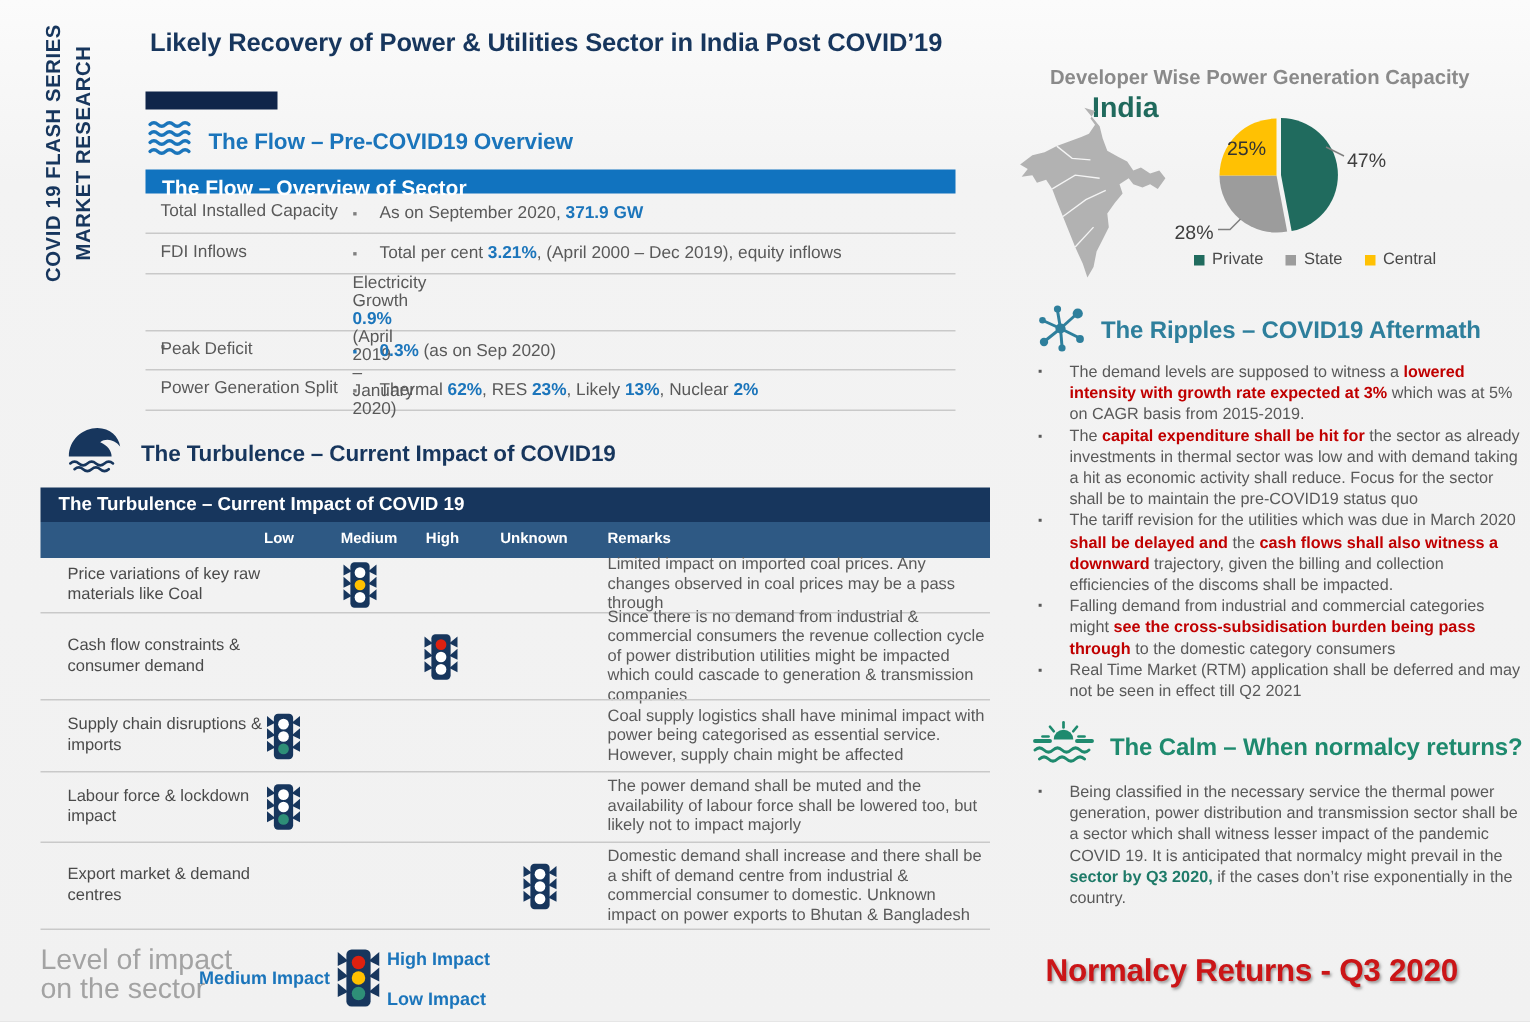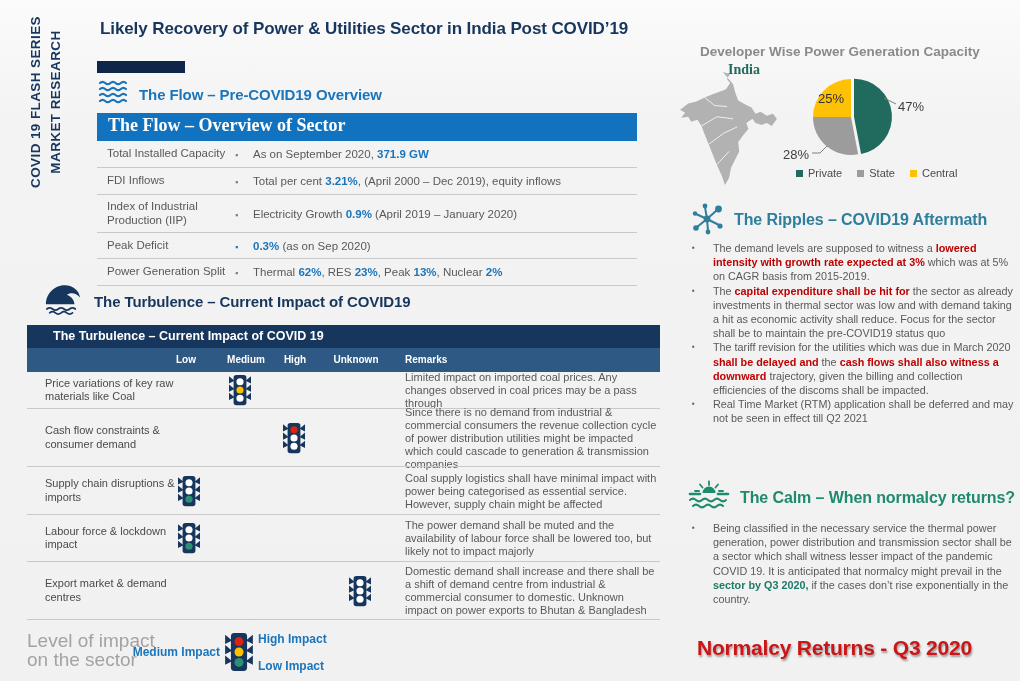--- a/index.html
+++ b/index.html
@@ -20,56 +20,56 @@
   .flow-head{left:97px;top:79px;}
   .flow-head .txt{font-size:15px;color:#1B75BB;margin-left:10px;}
   .turb-head{left:44px;top:283px;}
   .turb-head .txt{font-size:15px;color:#17365D;margin-left:12px;}
   .rip-head{left:690px;top:200px;}
   .rip-head .txt{font-size:16px;color:#2E7F9C;margin-left:8px;}
   .calm-head{left:686px;top:478px;}
   .calm-head .txt{font-size:16px;color:#1E8A6E;margin-left:8px;}
   
   .flow-table{position:absolute;left:97px;top:113px;width:540px;}
-  .ftitle{height:28px;line-height:24px;background:#1173BF;color:#fff;font-weight:bold;font-size:18px;padding-left:11px;font-family:Liberation Serif, serif;}
+  .ftitle{height:16px;line-height:24px;background:#1173BF;color:#fff;font-weight:bold;font-size:14px;padding-left:11px;}
   .frow{display:grid;grid-template-columns:128px 18px 1fr;align-items:center;
         padding-left:10px;border-bottom:1px solid #c9c9c9;font-size:11.5px;}
   .frow .flabel{color:#595959;line-height:13.5px;}
   .fbullet::before{content:"▪";font-size:9px;color:#7f7f7f;}
   .fbullet.blue::before{color:#1B75BB;}
   .fcontent{color:#595959;}
   .fr1{height:26px}.fr2{height:26px}.fr3{height:37px}.fr4{height:25px}.fr5{height:26px}
   
   .hl-blue{color:#1B75BB;font-weight:bold;}
   .hl-red{color:#C00000;font-weight:bold;}
   .hl-teal{color:#1E7A68;font-weight:bold;}
   
   .turb-table{position:absolute;left:27px;top:325px;width:633px;}
-  .ttitle{height:23px;line-height:23px;background:#17365D;color:#fff;font-weight:bold;font-size:12.5px;padding-left:26px;}
+  .ttitle{height:23px;line-height:23px;background:#17365D;color:#fff;font-weight:bold;font-size:12.5px;padding-left:12px;}
   .tcols{position:relative;height:24px;background:#2E5984;color:#fff;font-weight:bold;font-size:10px;}
   .tcols span{position:absolute;top:0;line-height:24px;text-align:center;}
   .c-low{left:131px;width:56px;} .c-med{left:191px;width:56px;} .c-high{left:240px;width:56px;}
   .c-unk{left:301px;width:56px;} .c-rem{left:378px;width:100px;text-align:left!important;}
   .trows{border-bottom:1px solid #c9c9c9;}
   .trow{position:relative;display:flex;align-items:center;}
   .trow + .trow{border-top:1px solid #c9c9c9;}
   .tr1{height:36px}.tr2{height:57px}.tr3{height:47px}.tr4{height:46px}.tr5{height:57px}
   .tfactor{width:150px;padding-left:18px;font-size:11px;color:#4a4a4a;line-height:13.5px;}
   .tremarks{position:absolute;left:378px;width:254px;top:50%;transform:translateY(-50%);
             font-size:11px;color:#595959;line-height:13px;}
   .tl-slot{position:absolute;top:50%;transform:translateY(-50%);width:24px;height:33px;}
   
   .lvl-label{position:absolute;left:27px;top:631px;width:130px;font-size:19px;font-weight:normal;color:#A3A3A3;line-height:19px;}
   .lg-med{position:absolute;left:118px;top:645px;width:102px;text-align:right;font-size:12px;font-weight:bold;color:#1B75BB;}
   .legend-light{position:absolute;left:224px;top:627px;width:30px;height:50px;}
   .lg-high{position:absolute;left:258px;top:632px;font-size:12px;font-weight:bold;color:#1B75BB;}
   .lg-low{position:absolute;left:258px;top:659px;font-size:12px;font-weight:bold;color:#1B75BB;}
   
   .chart-title{position:absolute;left:700px;top:44px;width:290px;font-size:13.5px;font-weight:bold;color:#8A8A8A;}
-  .india-label{position:absolute;left:728px;top:62px;font-size:14px;font-weight:bold;color:#206A5D;font-family:Liberation Serif, serif;}
+  .india-label{position:absolute;left:728px;top:62px;font-size:19px;font-weight:bold;color:#206A5D;}
   .india-map{position:absolute;left:676px;top:66px;}
   .pie-svg{position:absolute;left:780px;top:72px;}
   .pie-lab{position:absolute;font-size:13px;color:#3f3f3f;}
   .pl-47{left:898px;top:99px;} .pl-28{left:783px;top:147px;} .pl-25{left:818px;top:91px;color:#333;}
   .pie-legend{position:absolute;left:796px;top:167px;display:flex;gap:15px;}
   .pleg-item{display:flex;align-items:center;gap:5px;font-size:11px;color:#4a4a4a;}
   .pmark{width:7px;height:7px;display:inline-block;}
   
   .rbullets{position:absolute;width:322px;}
   .rip-bullets{left:692px;top:241px;}
@@ -113,33 +113,32 @@
       <div class="flabel">Total Installed Capacity</div>
       <div class="fbullet"></div>
       <div class="fcontent"><span><span>As on  September 2020, </span><span class="hl-blue">371.9 GW</span></span></div>
     </div>
     <div class="frow fr2">
       <div class="flabel">FDI Inflows</div>
       <div class="fbullet"></div>
       <div class="fcontent"><span><span>Total per cent </span><span class="hl-blue">3.21%</span><span>, (April 2000 – Dec 2019), equity inflows</span></span></div>
     </div>
     <div class="frow fr3">
-      <div class="flabel">Index of Industrial Production (IIP)</div>
       <div class="fbullet"></div>
       <div class="fcontent"><span><span>Electricity Growth </span><span class="hl-blue">0.9%</span><span> (April 2019 – January 2020)</span></span></div>
     </div>
     <div class="frow fr4">
       <div class="flabel">Peak Deficit</div>
       <div class="fbullet blue"></div>
       <div class="fcontent"><span><span class="hl-blue">0.3%</span><span> (as on Sep 2020)</span></span></div>
     </div>
     <div class="frow fr5">
       <div class="flabel">Power Generation Split</div>
       <div class="fbullet"></div>
-      <div class="fcontent"><span><span>Thermal </span><span class="hl-blue">62%</span><span>, RES </span><span class="hl-blue">23%</span><span>, Peak </span><span class="hl-blue">13%</span><span>, Nuclear </span><span class="hl-blue">2%</span></span></div>
+      <div class="fcontent"><span><span>Thermal </span><span class="hl-blue">62%</span><span>, RES </span><span class="hl-blue">23%</span><span>, Likely </span><span class="hl-blue">13%</span><span>, Nuclear </span><span class="hl-blue">2%</span></span></div>
     </div>
   </div>
 
   <div class="sec-head turb-head">
     <span>
       <svg width="38" height="33" viewBox="0 0 40 34">
         <path d="M2 22 C2 10 12 2 22 2 C31 2 37 8 38 15 C34 10 28 9 24 12 C29 14 32 18 32 22 L2 22 Z" fill="#17365D"></path>
         <g stroke="#17365D" stroke-width="1.8" fill="none" stroke-linecap="round">
           <path d="M3 27 q3 -2.6 6 0 q3 2.6 6 0 q3 -2.6 6 0 q3 2.6 6 0 q3 -2.6 6 0"></path>
           <path d="M6 31 q3 -2.6 6 0 q3 2.6 6 0 q3 -2.6 6 0 q3 2.6 6 0"></path>
@@ -323,20 +322,23 @@
     <div class="rbullet">
         <span><span>The demand levels are supposed to witness a </span><span class="hl-red">lowered intensity with growth rate expected at 3%</span><span> which was at 5% on CAGR basis from 2015-2019.</span></span>
       </div>
     <div class="rbullet">
         <span><span>The </span><span class="hl-red">capital expenditure shall be hit for</span><span> the sector as already investments in thermal sector was low and with demand taking a hit as economic activity shall reduce. Focus for the sector shall be to maintain the pre-COVID19 status quo</span></span>
       </div>
     <div class="rbullet">
         <span><span>The tariff revision for the utilities which was due in March 2020 </span><span class="hl-red">shall be delayed and</span><span> the </span><span class="hl-red">cash flows shall also witness a downward</span><span> trajectory, given the billing and collection efficiencies of the discoms shall be impacted.</span></span>
       </div>
     <div class="rbullet">
+        <span><span>Falling demand from industrial and commercial categories might </span><span class="hl-red">see the cross-subsidisation burden being pass through</span><span> to the domestic category consumers</span></span>
+      </div>
+    <div class="rbullet">
         <span><span>Real Time Market (RTM) application shall be deferred and may not be seen in effect till Q2 2021</span></span>
       </div>
   </div>
 
   <div class="sec-head calm-head">
     <span>
       <svg width="46" height="36" viewBox="0 0 46 36">
         <path d="M16.5 15 A6.5 6.5 0 0 1 29.5 15 Z" fill="#1E8A6E"></path>
         <g stroke="#1E8A6E" stroke-width="1.8" stroke-linecap="round">
           <line x1="23" y1="3.5" x2="23" y2="7"></line>

